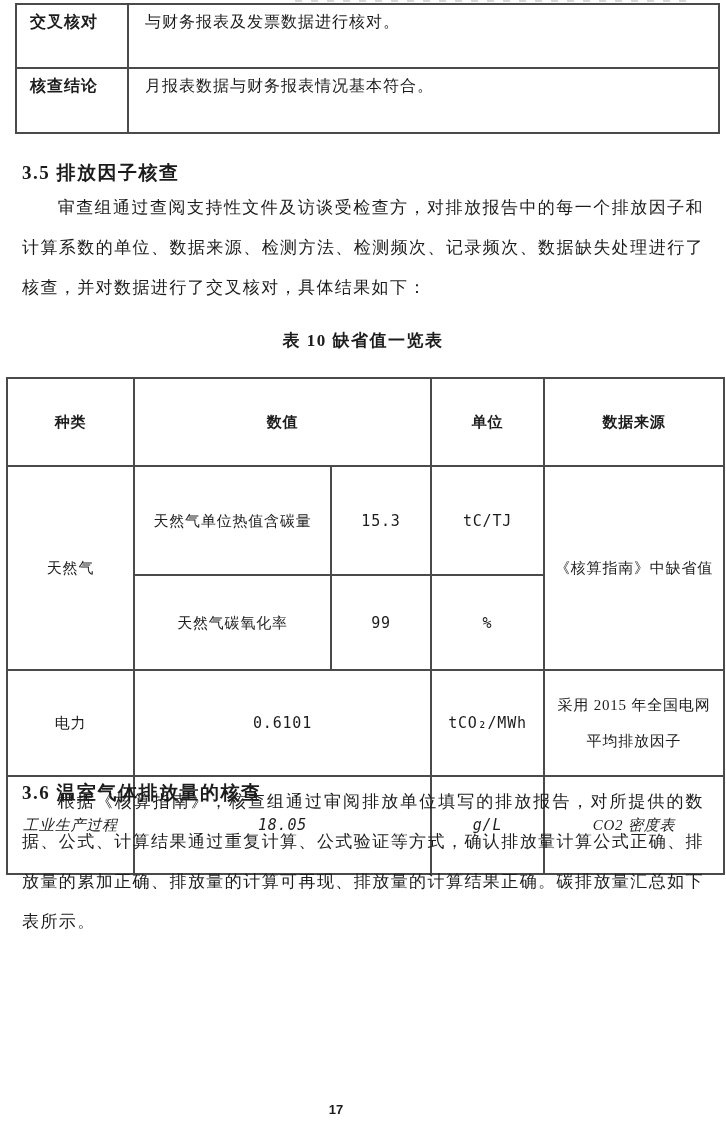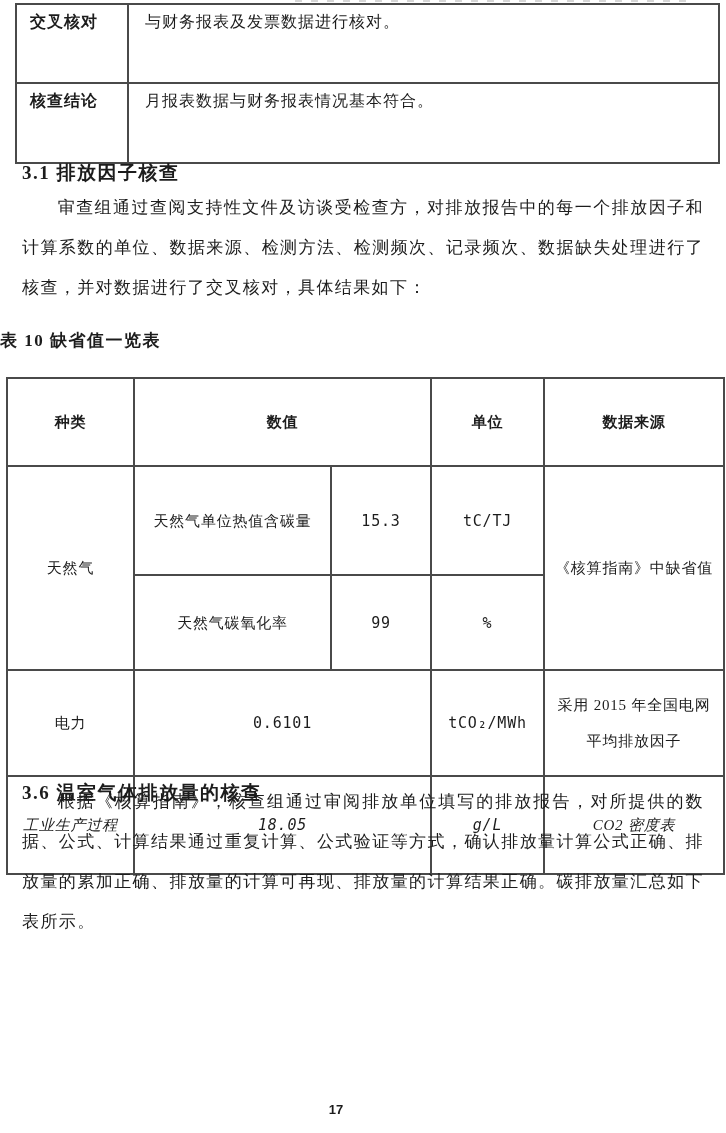--- a/index.html
+++ b/index.html
@@ -24,21 +24,21 @@
     background: repeating-linear-gradient(90deg, #b5b5b5 0 7px, transparent 7px 16px);
     opacity: .55;
   }
   table {
     border-collapse: collapse;
     table-layout: fixed;
   }
   td, th {
     border: 2px solid #4a4a4a;
     font-weight: normal;
-    padding: 16px;
+    padding: 1px;
   }
   
   .cc-table {
     position: absolute;
     left: 15px; top: 3px;
     width: 703px;
   }
   .cc-table td {
     vertical-align: top;
     font-size: 16px;
@@ -77,21 +77,21 @@
     text-align: justify;
     text-indent: 2.1em;
   }
   .p-35 { top: 188px; }
   .p-36 { top: 782px; }
   
   .tbl-caption {
     position: absolute;
     left: 0; top: 329px;
     width: 726px;
-    text-align: left;
+    text-align: center;
     font-size: 17px;
     font-weight: bold;
     letter-spacing: 1.5px;
   }
   
   .t10 {
     position: absolute;
     left: 6px; top: 377px;
     width: 717px;
   }
@@ -144,21 +144,21 @@
         <td class="cc-label">交叉核对</td>
         <td class="cc-content">与财务报表及发票数据进行核对。</td>
       </tr>
       <tr class="cc-row-2">
         <td class="cc-label">核查结论</td>
         <td class="cc-content">月报表数据与财务报表情况基本符合。</td>
       </tr>
     </tbody>
   </table>
 
-  <div class="sec-heading h-35">3.1 排放因子核查</div>
+  <div class="sec-heading h-35">3.5 排放因子核查</div>
   <div class="body-para p-35">审查组通过查阅支持性文件及访谈受检查方，对排放报告中的每一个排放因子和计算系数的单位、数据来源、检测方法、检测频次、记录频次、数据缺失处理进行了核查，并对数据进行了交叉核对，具体结果如下：</div>
 
   <div class="tbl-caption">表 10 缺省值一览表</div>
 
   <table class="t10">
     <colgroup>
       <col style="width:127px">
         <col style="width:197px">
         <col style="width:100px">
         <col style="width:113px">

